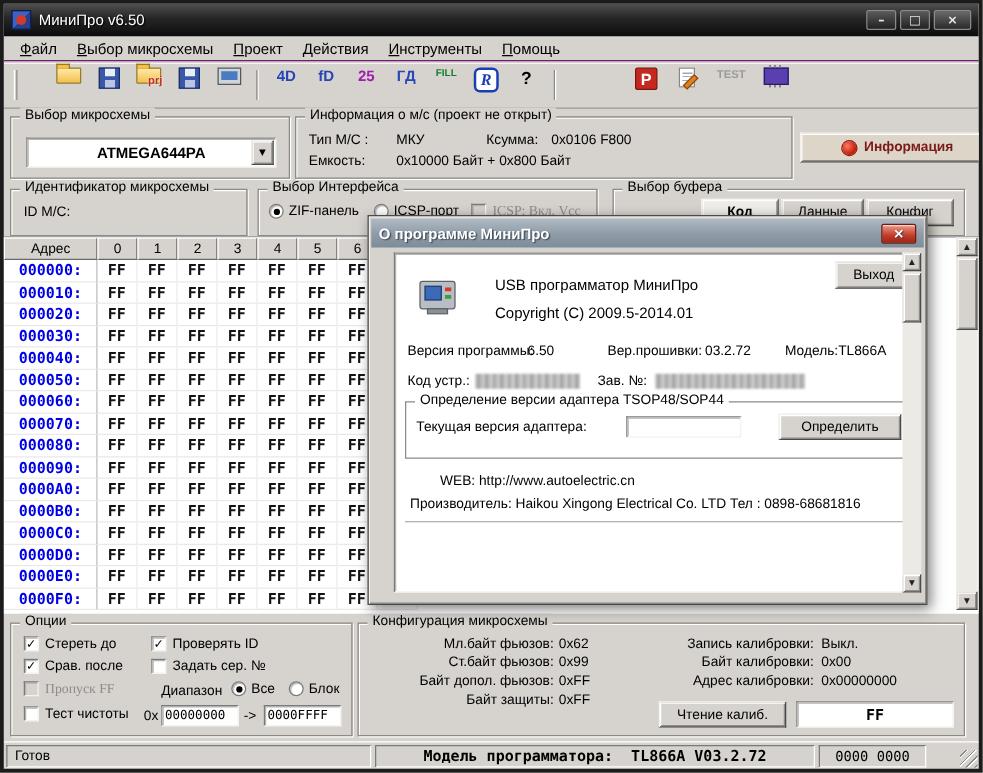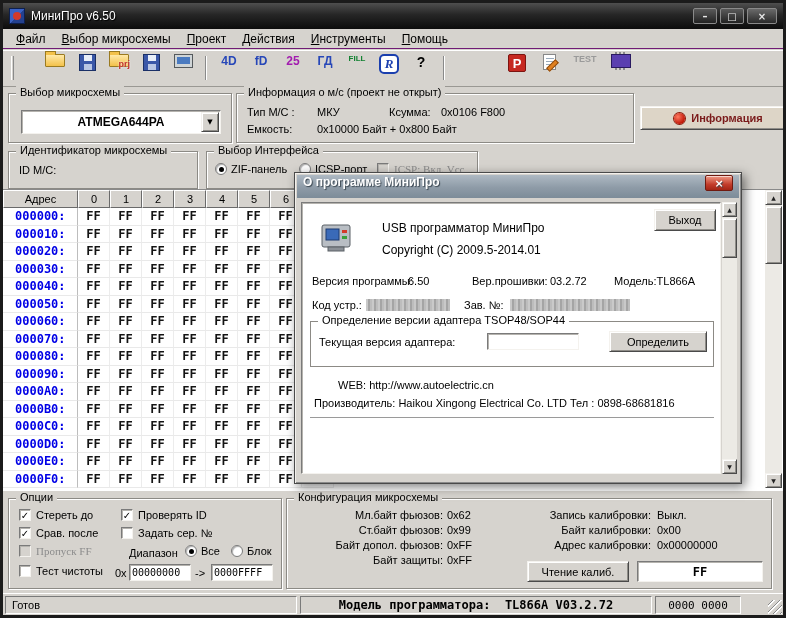--- a/index.html
+++ b/index.html
@@ -87,23 +87,23 @@
   
   .cfg-lbl{position:absolute;text-align:right;white-space:nowrap;}
   .cfg-val{position:absolute;white-space:nowrap;}
   .mini-input{position:absolute;height:17px;font:10px "DejaVu Sans Mono",monospace;padding:0 2px;background:#fff;border:1px solid;border-color:#7a7a7a #f4f2ee #f4f2ee #7a7a7a;box-shadow:inset 1px 1px 0 #b5b3ae;width:62px;}
   .statusbar{position:absolute;left:0;top:590px;width:780px;height:22px;border-top:1px solid #fff;}
   .spanel{position:absolute;top:2px;height:18px;border:1px solid;border-color:#7a7a7a #fff #fff #7a7a7a;display:flex;align-items:center;padding:0 6px;}
   .grip{position:absolute;right:1px;bottom:1px;width:14px;height:14px;background:repeating-linear-gradient(135deg,transparent 0 3px,#8a8a8a 3px 4px,#fff 4px 5px);}
 
   
   .dialog{position:absolute;left:291px;top:169px;width:448px;height:312px;background:#d6d3ce;border:1px solid #4a4a4a;box-shadow:inset 1px 1px 0 #f2f0ec,inset -1px -1px 0 #8a8a8a,3px 3px 10px rgba(0,0,0,.5);z-index:50;}
-  .dtitle{position:absolute;left:2px;top:2px;right:2px;height:23px;background:linear-gradient(180deg,#aeb9c3 0%,#8e9ba7 55%,#7d8c99 100%);display:flex;padding:0 6px;color:#fff;font-weight:bold;font-size:12px;text-shadow:1px 1px 1px #3a4650;}
+  .dtitle{position:absolute;left:2px;top:2px;right:2px;height:23px;background:linear-gradient(180deg,#aeb9c3 0%,#8e9ba7 55%,#7d8c99 100%);display:flex;align-items:center;padding:0 6px;color:#fff;font-weight:bold;font-size:12px;text-shadow:1px 1px 1px #3a4650;}
   .dclose{margin-left:auto;width:28px;height:16px;background:linear-gradient(180deg,#ef9a85,#c23c2b 60%,#a32415);border:1px solid #701a10;border-radius:2px;color:#fff;display:flex;align-items:center;justify-content:center;font:bold 11px "DejaVu Sans",sans-serif;box-shadow:inset 0 1px 0 rgba(255,255,255,.6);}
-  .dpanel{position:absolute;left:6px;top:29px;width:420px;height:272px;background:#fff;border:1px solid;border-color:#7a7a7a #f4f2ee #f4f2ee #7a7a7a;box-shadow:inset 1px 1px 0 #b5b3ae;}
+  .dpanel{position:absolute;left:20px;top:29px;width:420px;height:272px;background:#fff;border:1px solid;border-color:#7a7a7a #f4f2ee #f4f2ee #7a7a7a;box-shadow:inset 1px 1px 0 #b5b3ae;}
   .etch{position:absolute;height:2px;border-top:1px solid #9a9a9a;border-bottom:1px solid #fff;}
   .dev-ico{position:absolute;left:16px;top:16px;}
 </style>
 </head>
 <body>
 
 <div class="screen">
 <div class="win">
 
   <div class="titlebar">
@@ -218,20 +218,26 @@
     <span class="radio" style="left:92px;top:11px">
           <span class="ring"></span>
           <span class="lbl">ICSP-порт</span>
         </span>
     <span class="cb disabled" style="left:170px;top:11px">
           <span class="box"></span>
           <span class="lbl">ICSP: Вкл. Vcc</span>
         </span>
   </div>
 
+  <div class="group" style="left:487px;top:148px;width:282px;height:38px">
+    <span class="legend">Выбор буфера</span>
+    <span class="tab active raised" style="left:70px;top:7px;width:62px">Код</span>
+    <span class="tab raised" style="left:134px;top:7px;width:66px">Данные</span>
+    <span class="tab raised" style="left:202px;top:7px;width:70px">Конфиг</span>
+  </div>
 
   <div class="hexarea">
     <div class="hx-row" style="height:18px">
           <div class="hx hx-head hx-addr-w">Адрес</div>
           <div class="hx hx-head hx-col-w">0</div>
           <div class="hx hx-head hx-col-w">1</div>
           <div class="hx hx-head hx-col-w">2</div>
           <div class="hx hx-head hx-col-w">3</div>
           <div class="hx hx-head hx-col-w">4</div>
           <div class="hx hx-head hx-col-w">5</div>

